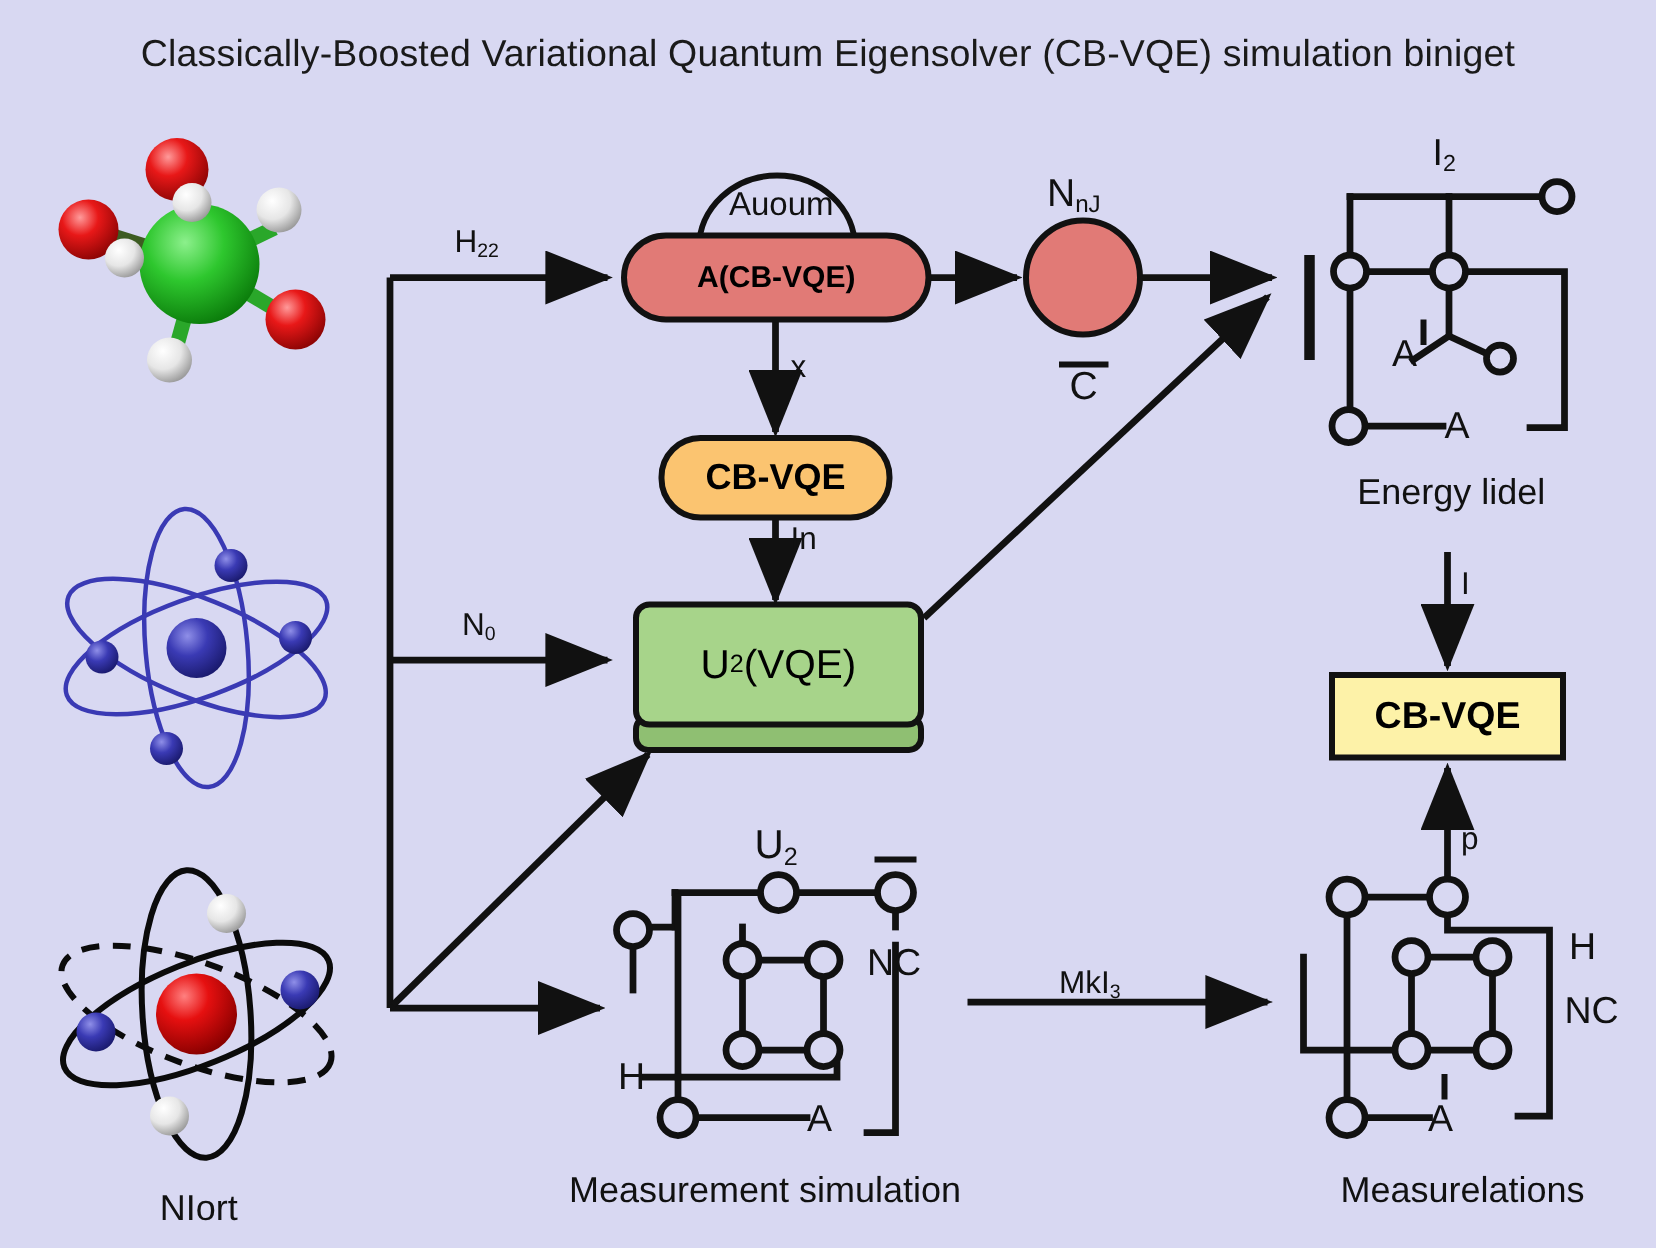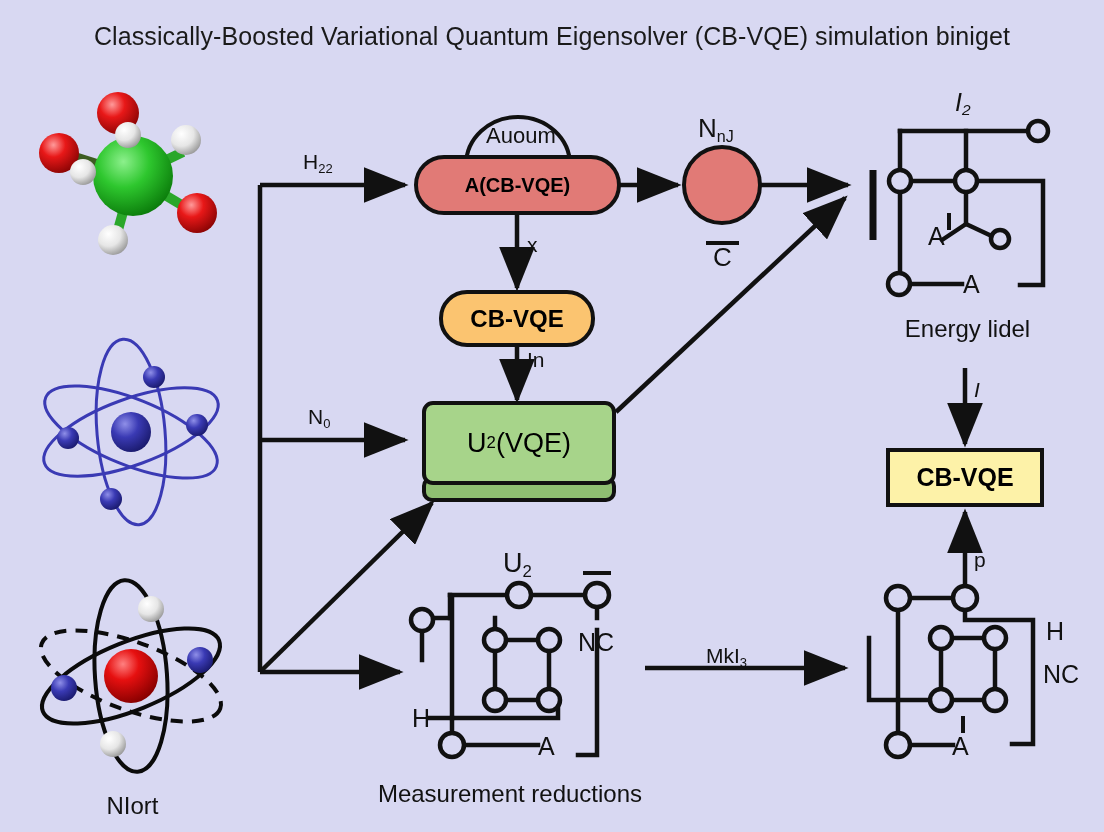--- a/index.html
+++ b/index.html
@@ -17,21 +17,21 @@
     font-size:25px;color:#1a1a1a;letter-spacing:.1px;
   }
   .lbl{position:absolute;color:#111;white-space:nowrap;}
   .cap{font-size:24px;}
   .arrowlbl{font-size:21px;}
   .boxtxt{
     position:absolute;display:flex;align-items:center;justify-content:center;
     white-space:nowrap;pointer-events:none;
   }
   .sub{font-size:.62em;vertical-align:-.28em;}
-  .ital{font-style:italic;}
+  .ital{}
 </style>
 </head>
 <body>
 
 <div id="stage">
 
   <div class="ttl">Classically-Boosted Variational Quantum Eigensolver (CB-VQE) simulation biniget</div>
 
   <svg class="layer">
     <defs>
@@ -265,16 +265,17 @@
   </div>
   <div class="lbl" style="left:578px;top:628px;font-size:25px;">NC</div>
   <div class="lbl" style="left:412px;top:704px;font-size:25px;">H</div>
   <div class="lbl" style="left:538px;top:732px;font-size:25px;">A</div>
 
   <div class="lbl" style="left:1046px;top:617px;font-size:25px;">H</div>
   <div class="lbl" style="left:1043px;top:660px;font-size:25px;">NC</div>
   <div class="lbl" style="left:952px;top:732px;font-size:25px;">A</div>
 
   <div class="lbl cap" style="left:0;top:780px;width:265px;text-align:center;margin-top:12px;">NIort</div>
-  <div class="lbl cap" style="left:340px;top:780px;width:340px;text-align:center;">Measurement reductions</div>
+  <div class="lbl cap" style="left:340px;top:780px;width:340px;text-align:center;">Measurement simulation</div>
   <div class="lbl cap" style="left:860px;top:315px;width:215px;text-align:center;">Energy lidel</div>
+  <div class="lbl cap" style="left:855px;top:780px;width:240px;text-align:center;">Measurelations</div>
 
 </div>
 
 </body></html>

